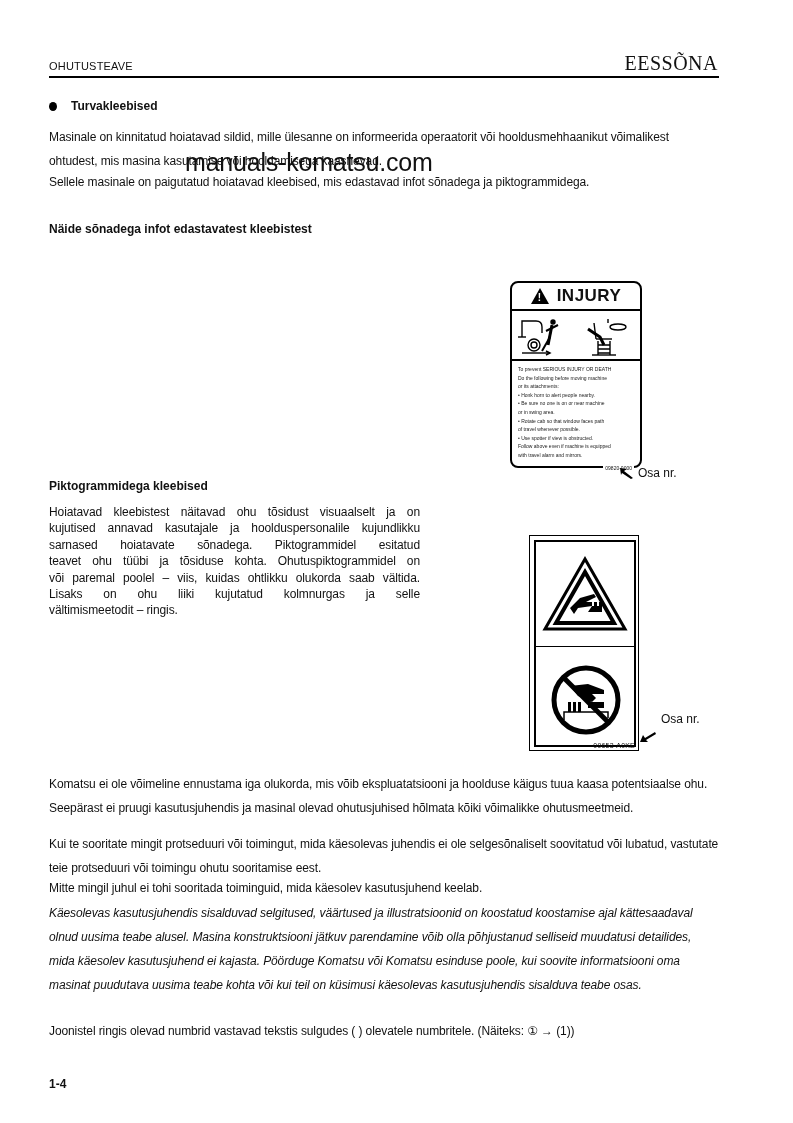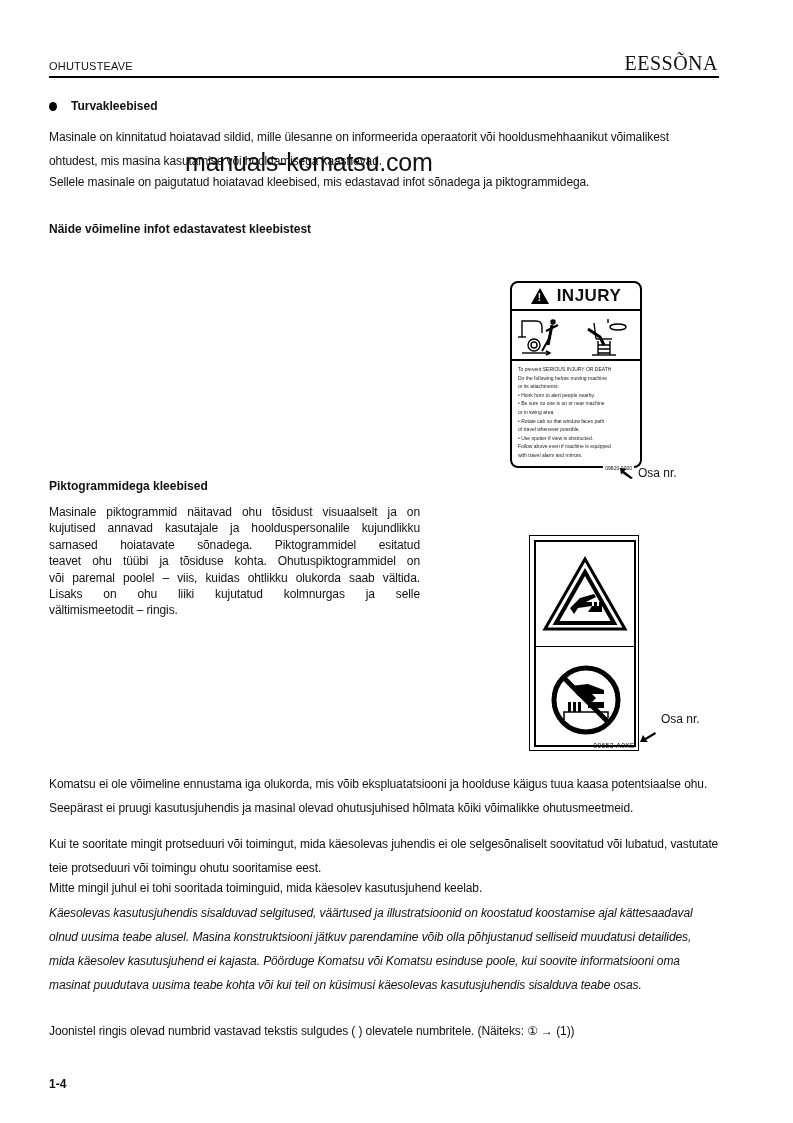--- a/index.html
+++ b/index.html
@@ -58,21 +58,21 @@
 
 <div class="abs bullet-h">
   <span class="bullet-dot"></span>
   <span>Turvakleebised</span>
 </div>
 
 <div class="abs para p1">Masinale on kinnitatud hoiatavad sildid, mille ülesanne on informeerida operaatorit või hooldusmehhaanikut võimalikest ohtudest, mis masina kasutamise või hooldamisega kaasnevad.</div>
 <div class="abs watermark">manuals-komatsu.com</div>
 <div class="abs para p2">Sellele masinale on paigutatud hoiatavad kleebised, mis edastavad infot sõnadega ja piktogrammidega.</div>
 
-<div class="abs h-sub h1">Näide võimeline infot edastavatest kleebistest</div>
+<div class="abs h-sub h1">Näide sõnadega infot edastavatest kleebistest</div>
 
 <div class="abs label1">
   <div class="title">
     <span class="tri">
         <span>!</span>
       </span>
     <span>INJURY</span>
   </div>
   <div class="pics">
     <svg width="124" height="48" viewBox="0 0 124 48">
@@ -112,21 +112,21 @@
   </div>
   <div class="pn">09820-0000</div>
 </div>
 <svg class="abs arrow1" width="18" height="14" viewBox="0 0 18 14">
   <path d="M2 2 L9 3 L6 5 L15 12 L13 13 L4 7 L3 9 Z" fill="#000"></path>
 </svg>
 <div class="abs osa1">Osa nr.</div>
 
 <div class="abs h-sub h2">Piktogrammidega kleebised</div>
 <div class="abs para p3">
-  <span style="display:block">Masinale piktogrammid näitavad ohu tõsidust visuaalselt ja on</span>
+  <span style="display:block">Hoiatavad kleebistest näitavad ohu tõsidust visuaalselt ja on</span>
   <span style="display:block">kujutised annavad kasutajale ja hoolduspersonalile kujundlikku</span>
   <span style="display:block">sarnased hoiatavate sõnadega. Piktogrammidel esitatud</span>
   <span style="display:block">teavet ohu tüübi ja tõsiduse kohta. Ohutuspiktogrammidel on</span>
   <span style="display:block">või paremal poolel – viis, kuidas ohtlikku olukorda saab vältida.</span>
   <span style="display:block">Lisaks on ohu liiki kujutatud kolmnurgas ja selle</span>
   <span class="last">vältimismeetodit – ringis.</span>
 </div>
 
 <div class="abs label2">
   <div class="inner">

